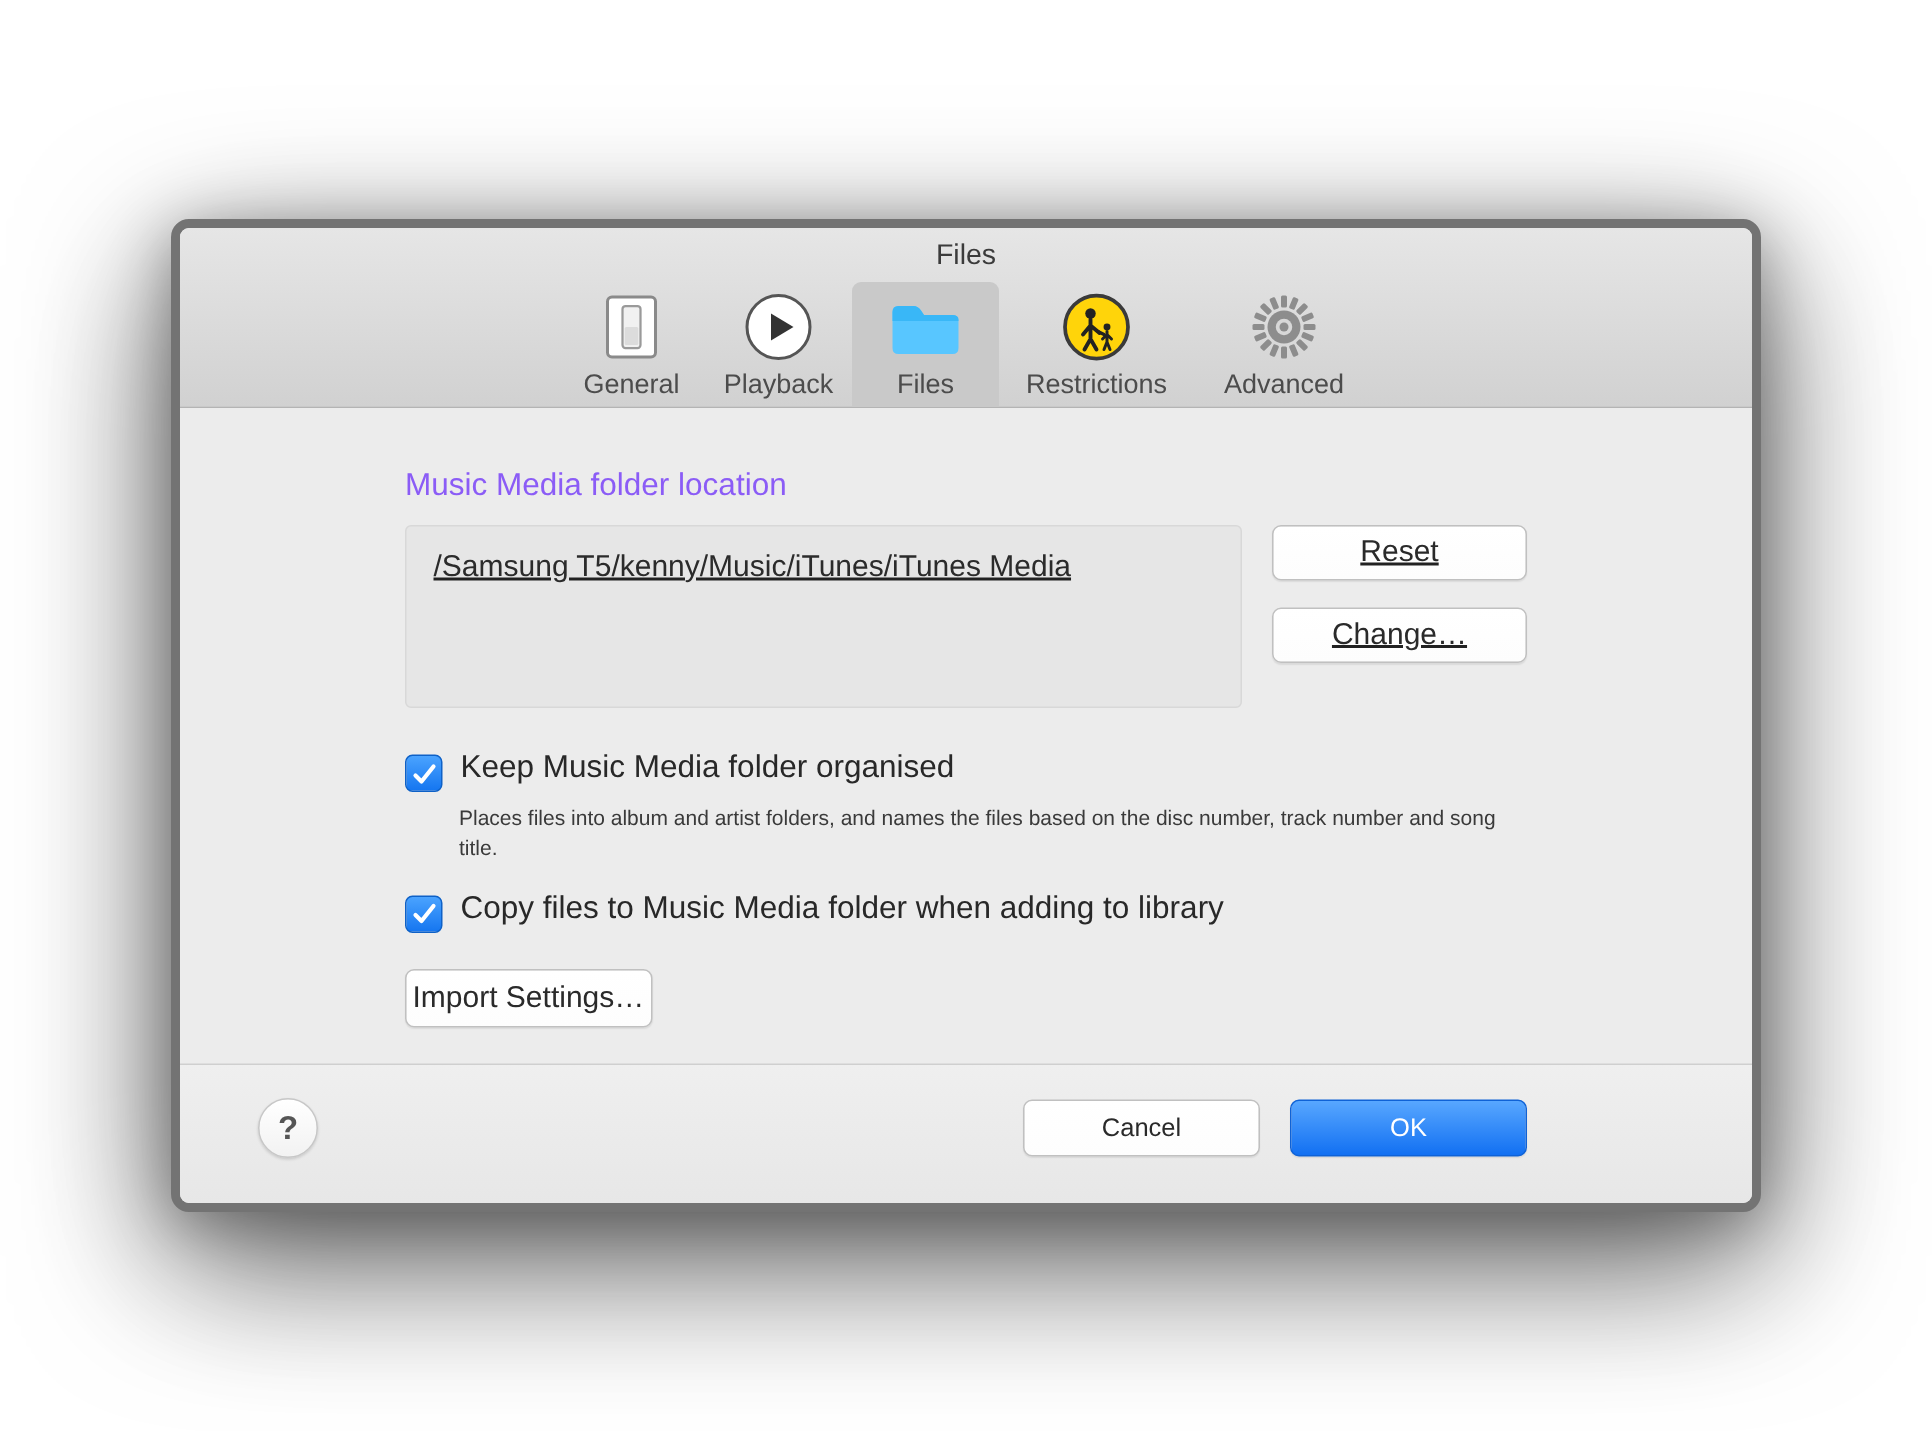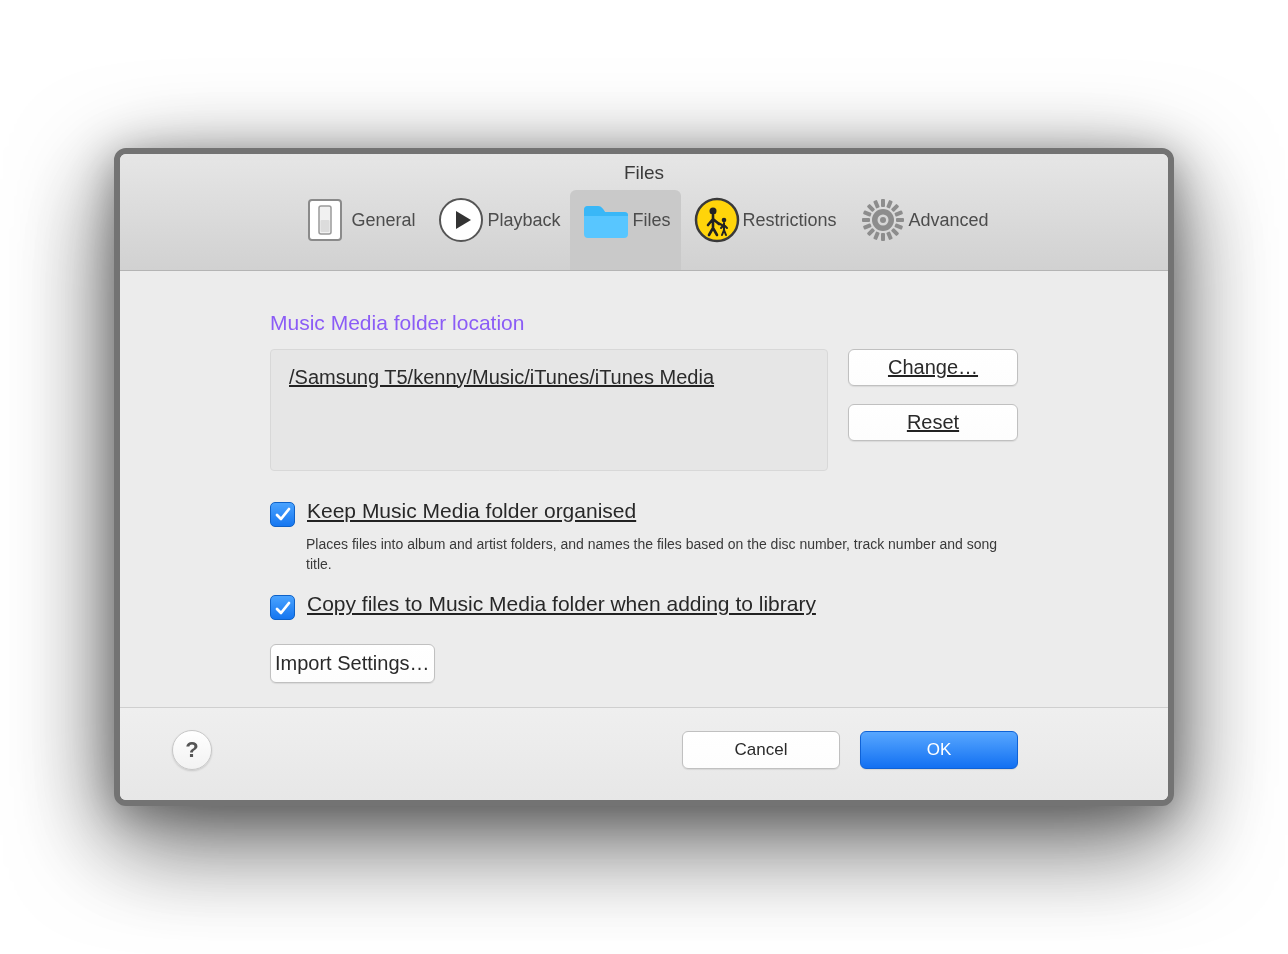--- a/index.html
+++ b/index.html
@@ -51,23 +51,24 @@
     font-weight:500;
   }
   .tabs {
     display:flex;
     justify-content:center;
     align-items:flex-end;
     gap:0;
   }
   .tab {
     display:flex;
+    flex-direction:column;
     align-items:center;
     justify-content:flex-end;
-    padding:4px 10px 24px;
+    padding:4px 10px 4px;
     min-width:78px;
     border-radius:6px 6px 0 0;
     cursor:default;
   }
   .tab.selected { background:var(--selected-tab-bg); }
   .tab-icon {
     width:52px; height:52px;
     display:flex; align-items:center; justify-content:center;
   }
   .tab-label { font-size:18px; color:#4c4c4c; margin-top:2px; }
@@ -122,21 +123,20 @@
     border:1px solid #0f62d6;
     color:#fff;
     font-weight:500;
   }
 
   .check-row {
     display:flex;
     align-items:flex-start;
     gap:12px;
     margin:6px 0 6px 0;
-    text-decoration:underline;
   }
   .mac-check {
     width:23px; height:23px;
     border-radius:5px;
     background:linear-gradient(#4aa3ff,#1576f0);
     border:1px solid #0e61c7;
     position:relative;
     flex:none;
     margin-top:3px;
   }
@@ -265,22 +265,22 @@
       </div>
     </div>
 
     <div class="content">
 
       <div class="section-label">Music Media folder location</div>
 
       <div class="path-row">
         <div class="path-box">/Samsung T5/kenny/Music/iTunes/iTunes Media</div>
         <div class="side-buttons">
+          <div class="mac-btn">Reset</div>
           <div class="mac-btn">Change…</div>
-          <div class="mac-btn">Reset</div>
         </div>
       </div>
 
       <div class="check-row">
         <div class="mac-check">
           <svg width="18" height="18" viewBox="0 0 18 18">
             <path d="M3 10 L7 14 L15 4" stroke="#fff" stroke-width="2.8" stroke-linecap="round" stroke-linejoin="round" fill="none"></path>
           </svg>
         </div>
         <div class="check-label">Keep Music Media folder organised</div>

